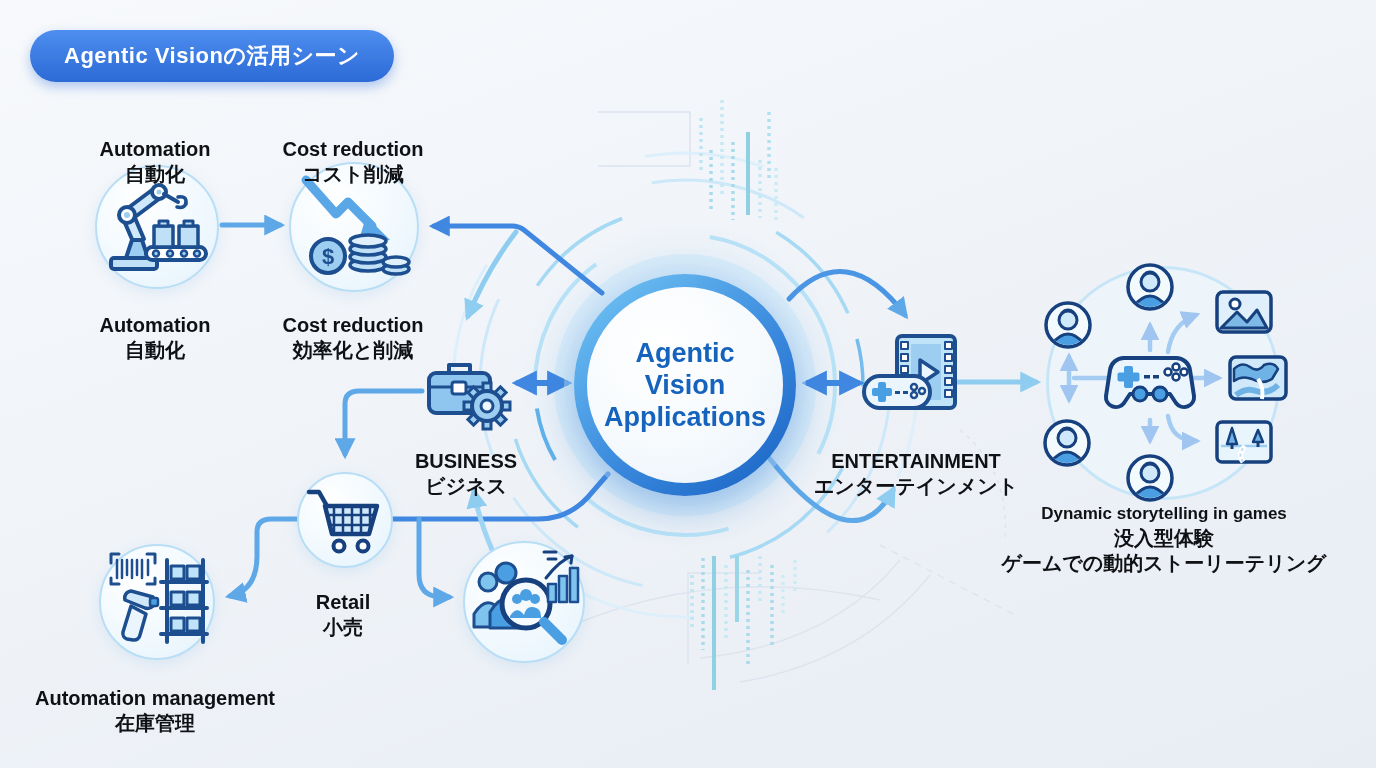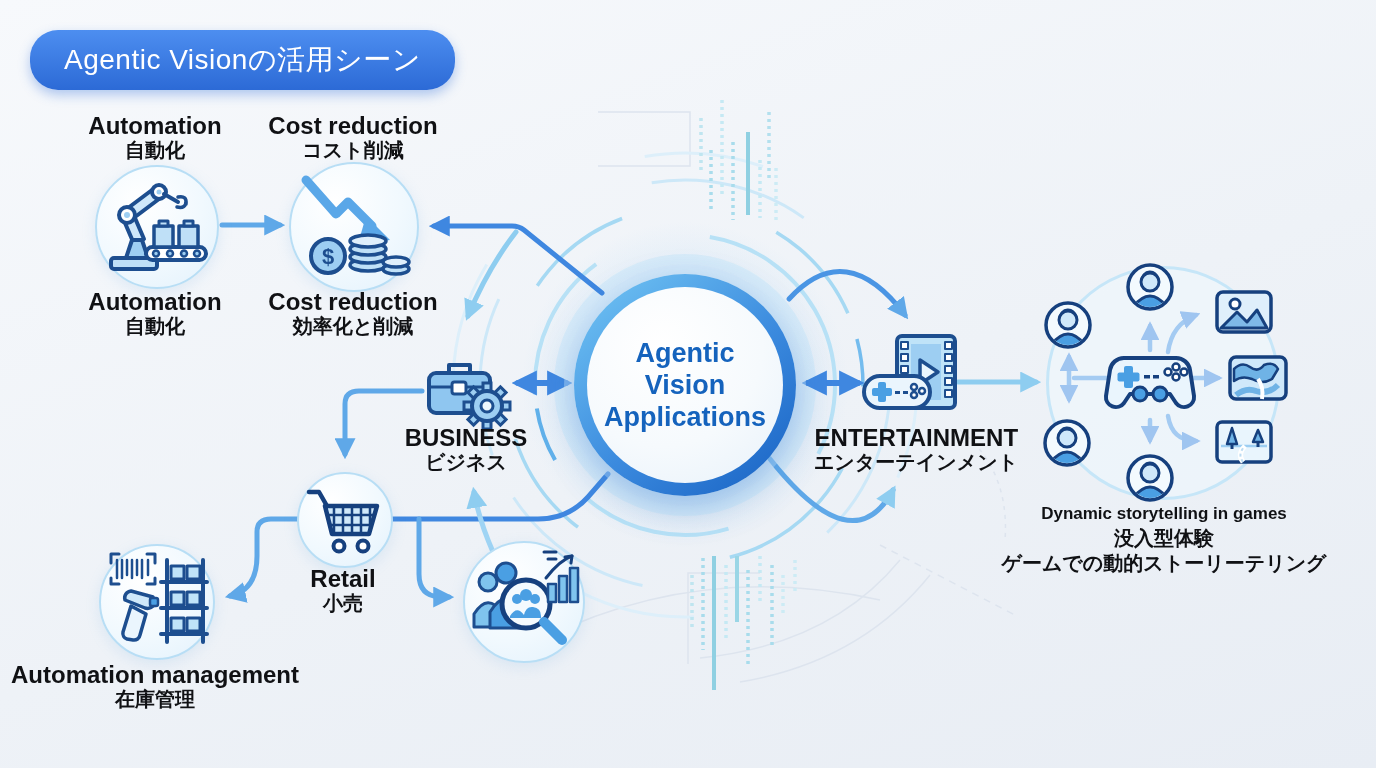--- a/index.html
+++ b/index.html
@@ -6,33 +6,33 @@
   body{font-family:"Liberation Sans","DejaVu Sans",sans-serif;background:#e9edf3;}
   #canvas{position:relative;width:1376px;height:768px;overflow:hidden;
     background:linear-gradient(160deg,#f7f9fc 0%,#eef2f7 55%,#e8edf4 100%);}
   svg{display:block}
   .abs{position:absolute;}
   .layer{position:absolute;left:0;top:0;pointer-events:none;}
 
   
   .title-pill{position:absolute;left:30px;top:30px;padding:11px 34px;
     background:linear-gradient(180deg,#4d8ef0,#2c6ad6);
-    border-radius:28px;color:#fff;font-size:28px;font-weight:normal;
+    border-radius:28px;color:#fff;font-size:22px;font-weight:bold;
     letter-spacing:.5px;box-shadow:0 5px 12px rgba(44,106,214,.35);}
 
   
   .node-circle{position:absolute;border-radius:50%;
     background:radial-gradient(circle at 35% 30%,#ffffff 0%,#f1f9fe 55%,#e2f1fc 100%);
     border:2px solid #b8def5;box-shadow:0 4px 14px rgba(120,180,230,.18);}
   .cluster-circle{position:absolute;border-radius:50%;
     border:3px solid #c6e6f8;background:rgba(238,247,253,.55);}
 
   
   .lbl{position:absolute;transform:translateX(-50%);text-align:center;color:#101114;white-space:nowrap;}
-  .lbl .en{font-size:24px;font-weight:bold;line-height:25px;}
+  .lbl .en{font-size:20px;font-weight:bold;line-height:25px;margin-top:24px;}
   .lbl .en-sm{font-size:17px;font-weight:bold;line-height:24px;}
   .lbl .ja{font-size:20px;font-weight:bold;line-height:25px;}
 
   
   .center-ring{position:absolute;left:574px;top:274px;width:222px;height:222px;border-radius:50%;
     background:linear-gradient(140deg,#74c8f5 0%,#3b8ade 55%,#1660c2 100%);
     box-shadow:0 12px 34px rgba(50,120,205,.35),0 0 0 10px rgba(190,225,248,.45);}
   .center-inner{position:absolute;left:13px;top:13px;right:13px;bottom:13px;border-radius:50%;
     background:radial-gradient(circle at 38% 30%,#ffffff 0%,#f6fafd 55%,#e7f1fa 100%);
     display:flex;flex-direction:column;align-items:center;justify-content:center;
@@ -383,21 +383,21 @@
     <div class="ja">自動化</div>
   </div>
   <div class="lbl" style="left:353px;top:289px;">
     <div class="en">Cost reduction</div>
     <div class="ja">効率化と削減</div>
   </div>
   <div class="lbl" style="left:466px;top:425px;">
     <div class="en">BUSINESS</div>
     <div class="ja">ビジネス</div>
   </div>
-  <div class="lbl" style="left:916px;top:425px;text-align:right;">
+  <div class="lbl" style="left:916px;top:425px;">
     <div class="en">ENTERTAINMENT</div>
     <div class="ja">エンターテインメント</div>
   </div>
   <div class="lbl" style="left:343px;top:566px;">
     <div class="en">Retail</div>
     <div class="ja">小売</div>
   </div>
   <div class="lbl" style="left:155px;top:662px;">
     <div class="en">Automation management</div>
     <div class="ja">在庫管理</div>

